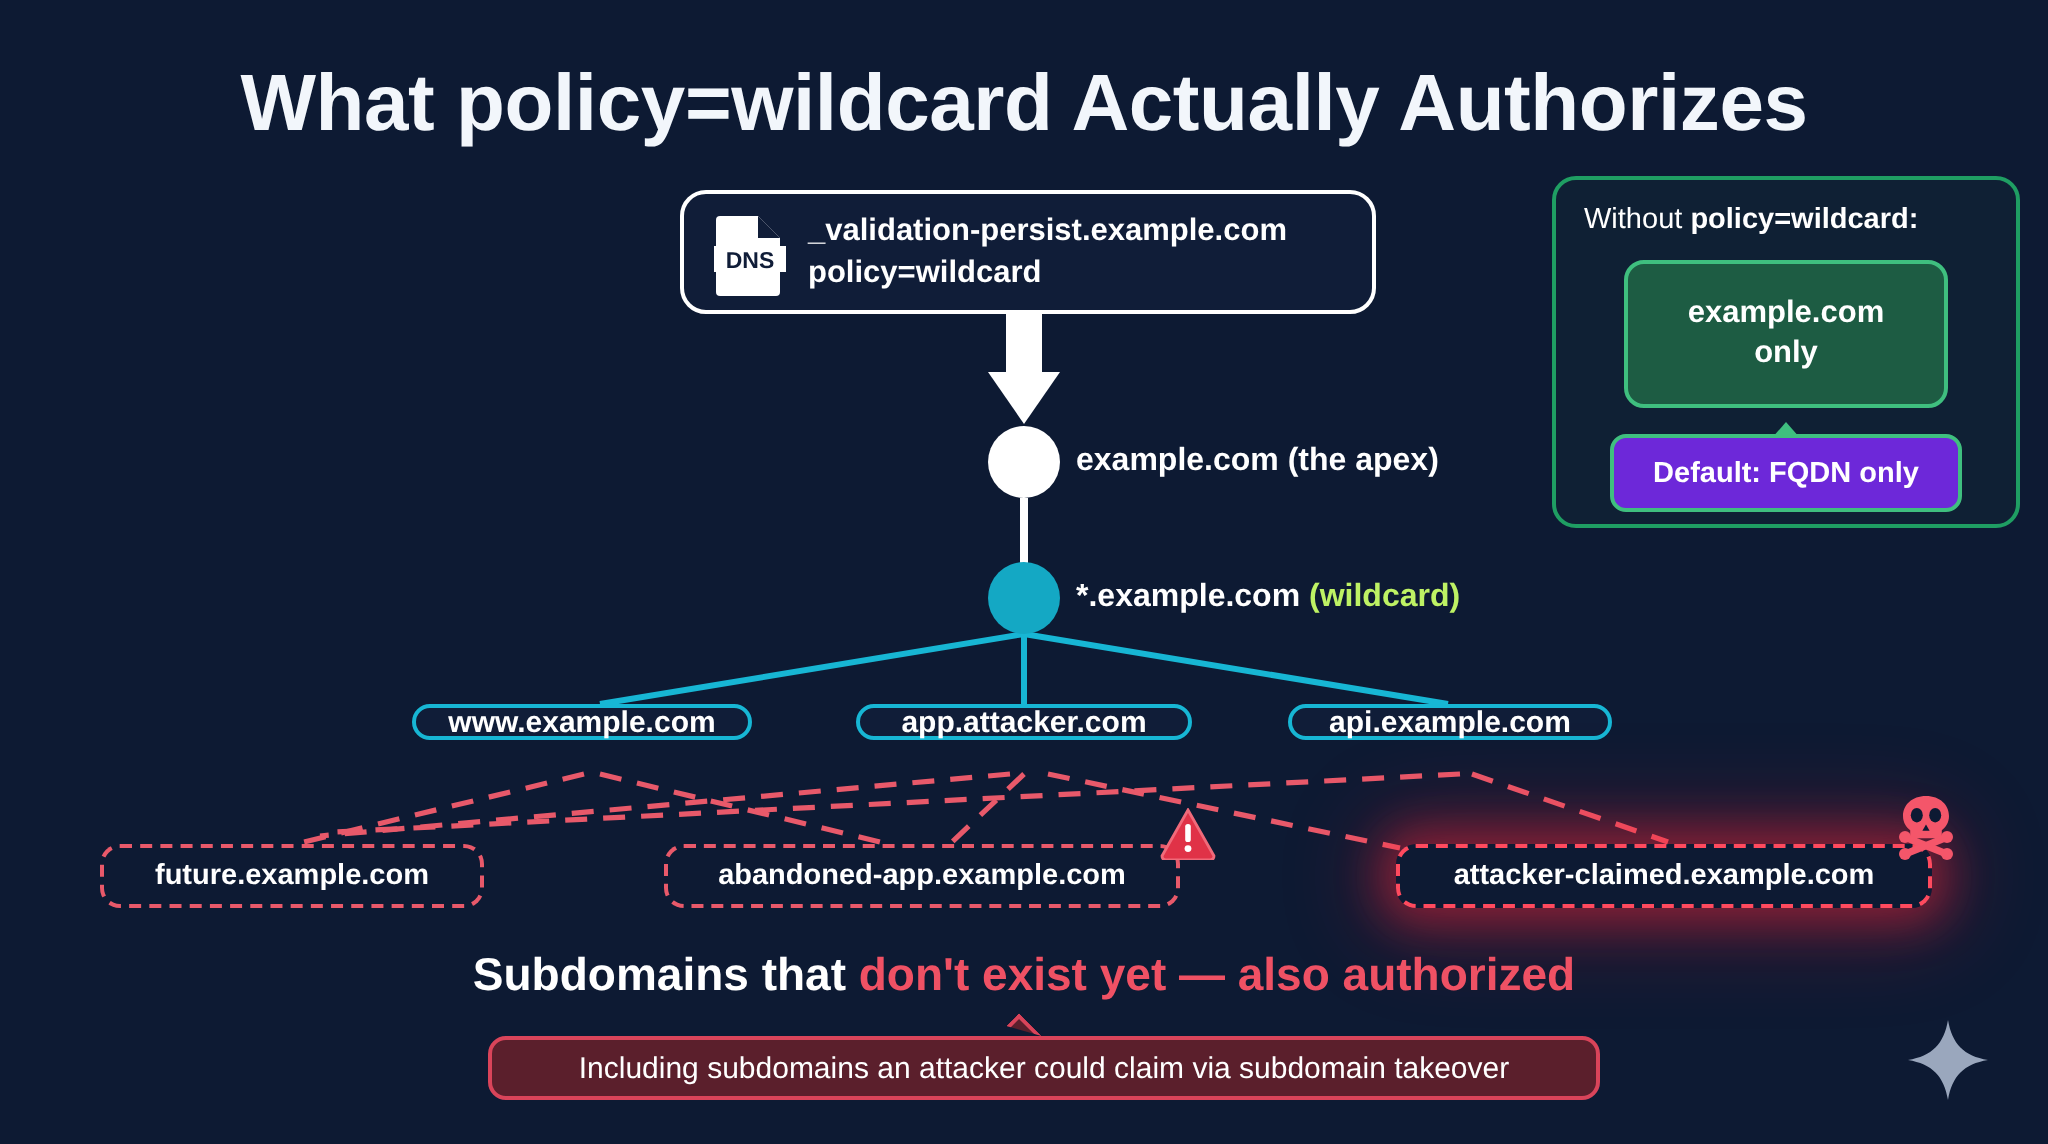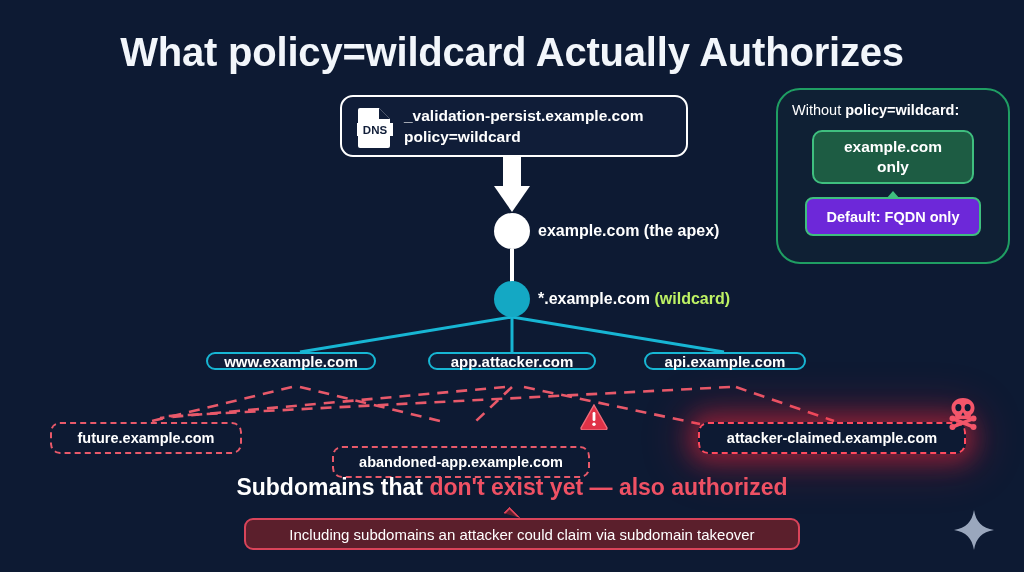--- a/index.html
+++ b/index.html
@@ -73,21 +73,21 @@
   
   .ghost-box {
     position: absolute; height: 32px;
     border: 2.5px dashed #e8596a;
     border-radius: 10px;
     background: transparent;
     display: flex; align-items: center; justify-content: center;
     color: #ffffff; font-size: 14.5px; font-weight: bold; white-space: nowrap;
   }
   .ghost-future { left: 50px; top: 422px; width: 192px; }
-  .ghost-abandoned { left: 332px; top: 422px; width: 258px; margin-top: 24px; }
+  .ghost-abandoned { left: 332px; top: 422px; width: 258px; }
   .ghost-attacker {
     left: 698px; top: 422px; width: 268px;
     border-color: #ff4a5e;
     box-shadow: 0 0 22px 8px rgba(255,40,60,0.40), 0 0 46px 16px rgba(255,30,50,0.20);
   }
 
   
   .warn-tri { position: absolute; left: 580px; top: 404px; width: 28px; height: 26px; }
   .skull { position: absolute; left: 946px; top: 396px; width: 34px; height: 34px; }
 
@@ -115,28 +115,28 @@
     border-left: 2px solid #d9445a; border-top: 2px solid #d9445a;
     transform: rotate(45deg) skew(0deg);
     clip-path: polygon(0 0, 100% 0, 0 100%);
   }
 
   
   .green-panel {
     position: absolute; left: 776px; top: 88px;
     width: 234px; height: 176px;
     border: 2.5px solid #1f9e63;
-    border-radius: 24px;
+    border-radius: 12px;
     background: #0f2034;
     padding: 12px 14px;
   }
   .green-title { color: #ffffff; font-size: 14.5px; font-weight: normal; white-space: nowrap; }
   .green-title b { font-weight: bold; }
   .green-chip {
-    margin: 12px auto 0; width: 162px; height: 54px;
+    margin: 12px auto 0; width: 162px; height: 74px;
     border: 2.5px solid #3fbf7f;
     border-radius: 10px;
     background: #1d5c43;
     display: flex; flex-direction: column; align-items: center; justify-content: center;
     color: #ffffff; font-size: 15.5px; font-weight: bold; line-height: 1.3;
   }
   .green-badge {
     position: relative;
     margin: 13px auto 0; width: 176px; height: 39px;
     border: 2px solid #3fbf7f;

